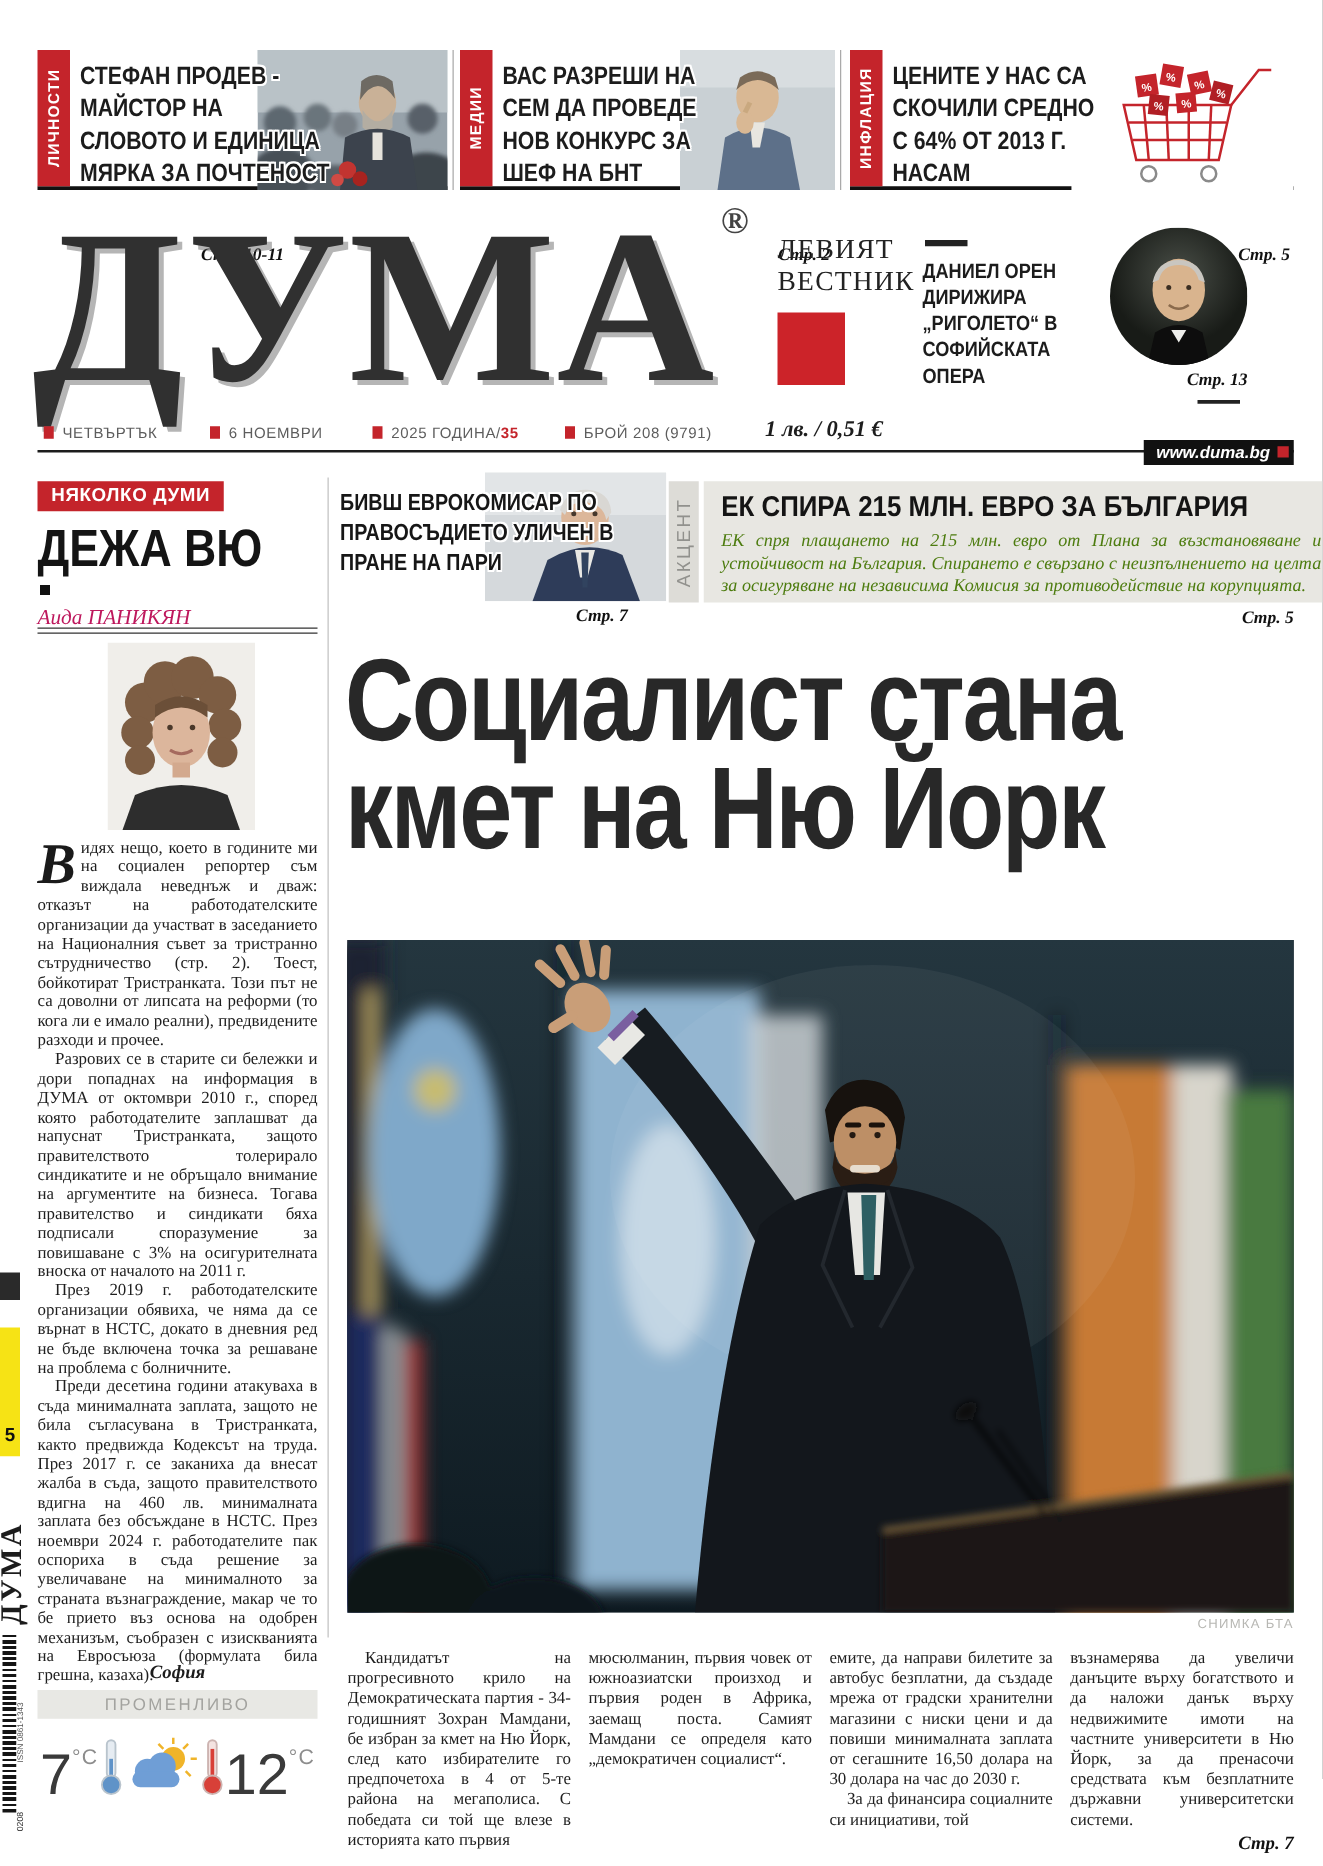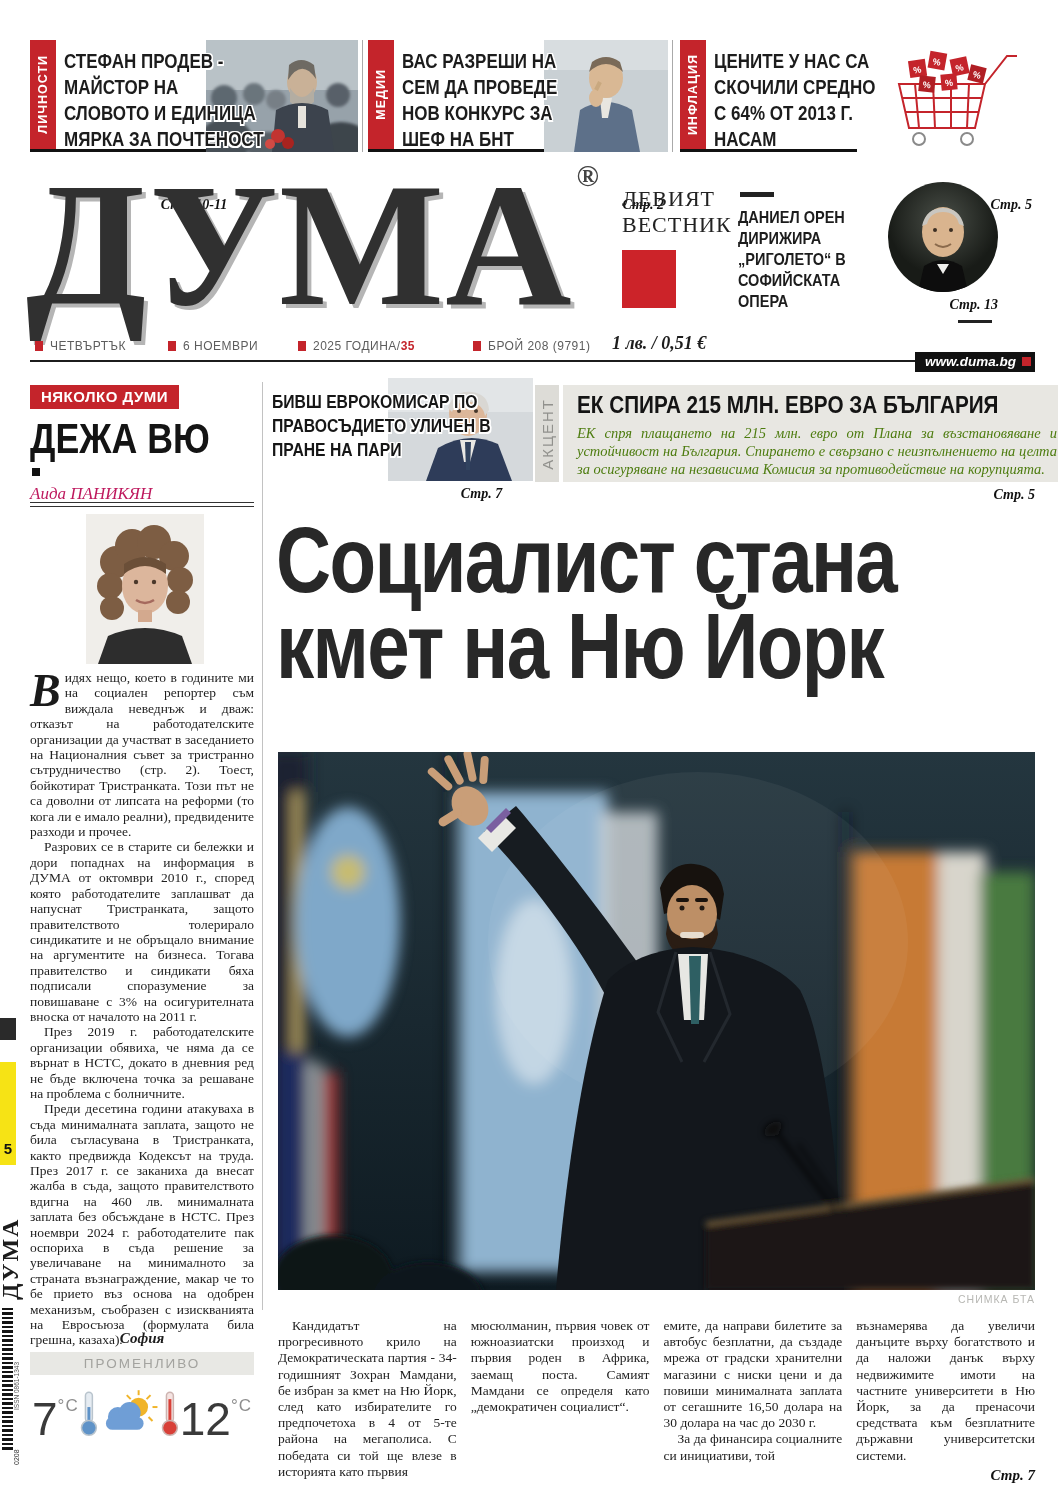--- a/index.html
+++ b/index.html
@@ -216,21 +216,21 @@
       <circle cx="47" cy="48" r="2" fill="#3b2e22"></circle>
         <circle cx="63" cy="48" r="2" fill="#3b2e22"></circle>
     </svg>
   </div>
   <div class="abs pageref" id="opera-ref">Стр. 13</div>
   <div class="abs" id="opera-underline"></div>
 
   <div class="abs dl-item" style="left:35px;">ЧЕТВЪРТЪК</div>
   <div class="abs dl-item" style="left:168px;">6 НОЕМВРИ</div>
   <div class="abs dl-item" style="left:298px;"><span>2025 ГОДИНА/</span><span class="dl-red">35</span></div>
-  <div class="abs dl-item" style="left:473px;">БРОЙ 208 (9791)</div>
+  <div class="abs dl-item" style="left:452px;">БРОЙ 208 (9791)</div>
   <div class="abs" id="price">1 лв. / 0,51 €</div>
   <div class="abs" id="date-rule"></div>
   <div class="abs" id="site-box">
       <span>www.duma.bg</span>
       <span class="sq"></span>
     </div>
 
   <div class="abs" id="col-divider"></div>
   <div class="abs" id="rubric">НЯКОЛКО ДУМИ</div>
   <div class="abs" id="op-title">ДЕЖА ВЮ</div>

